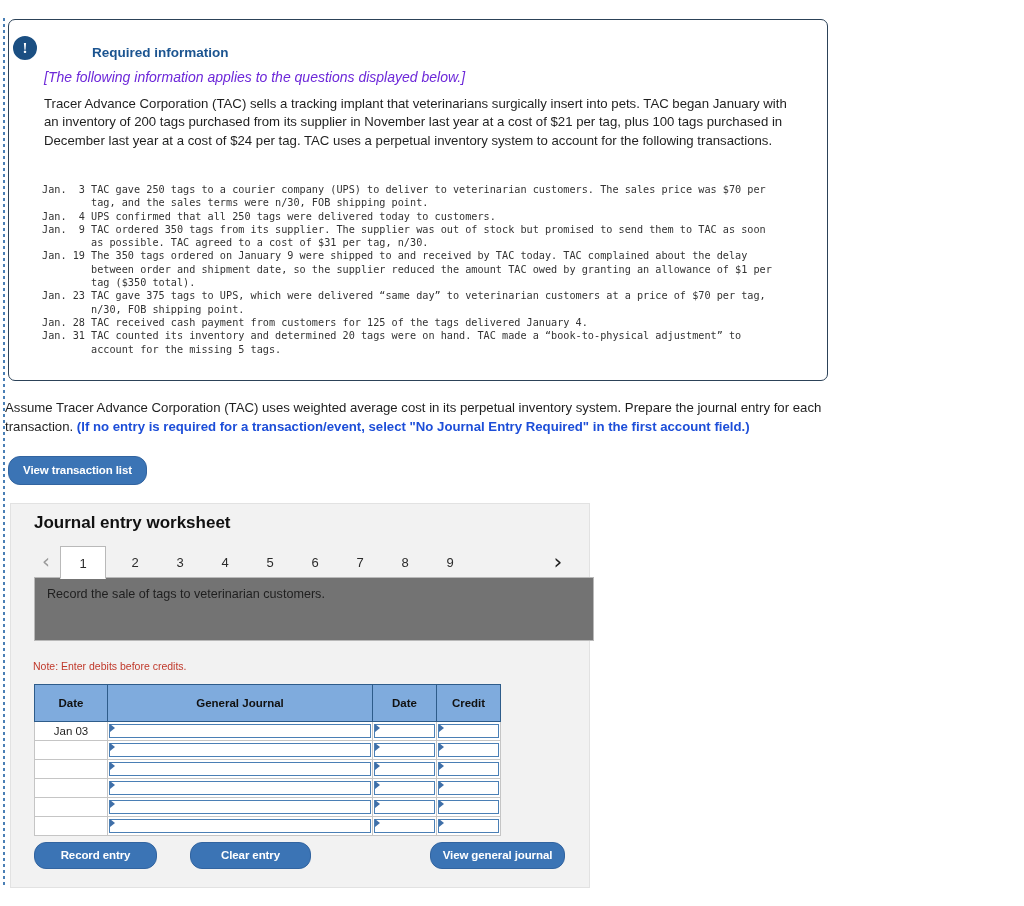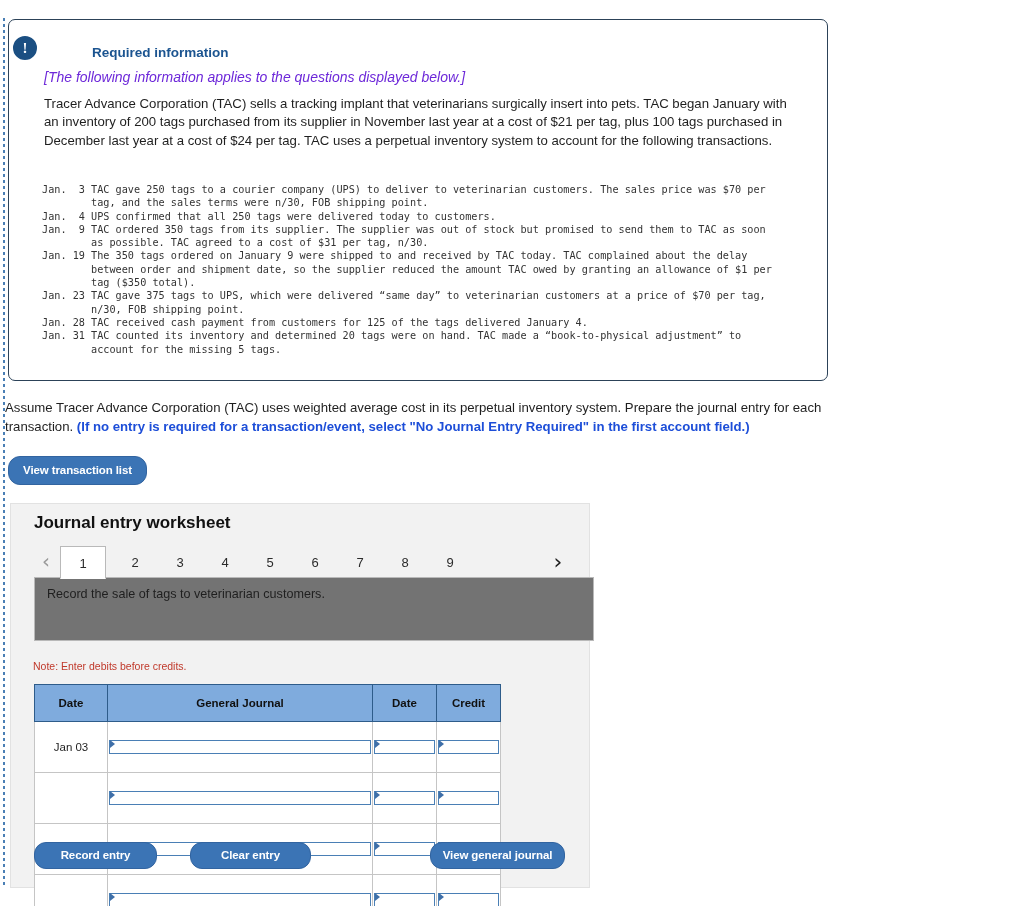--- a/index.html
+++ b/index.html
@@ -235,21 +235,21 @@
     border: 1px solid #2e5c8a;
     font-size: 11.5px;
     font-weight: bold;
     color: #111;
     height: 18px;
     padding: 9px;
   }
   .jtable td {
     border: 1px solid #c5c5c5;
     height: 18px;
-    padding: 16px;
+    padding: 0;
     background: #ffffff;
     vertical-align: middle;
   }
   .col-date  { width: 73px; }
   .col-gj    { width: 265px; }
   .col-debit { width: 64px; }
   .col-credit{ width: 64px; }
 
   .date-cell {
     text-align: center;

